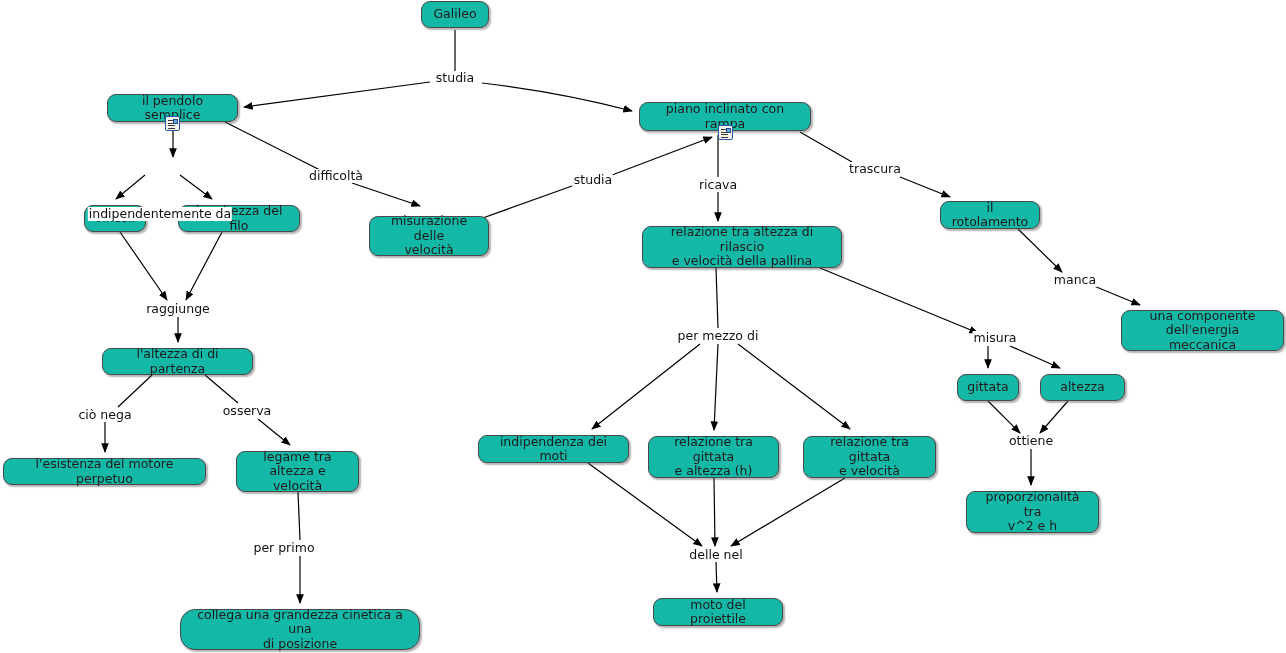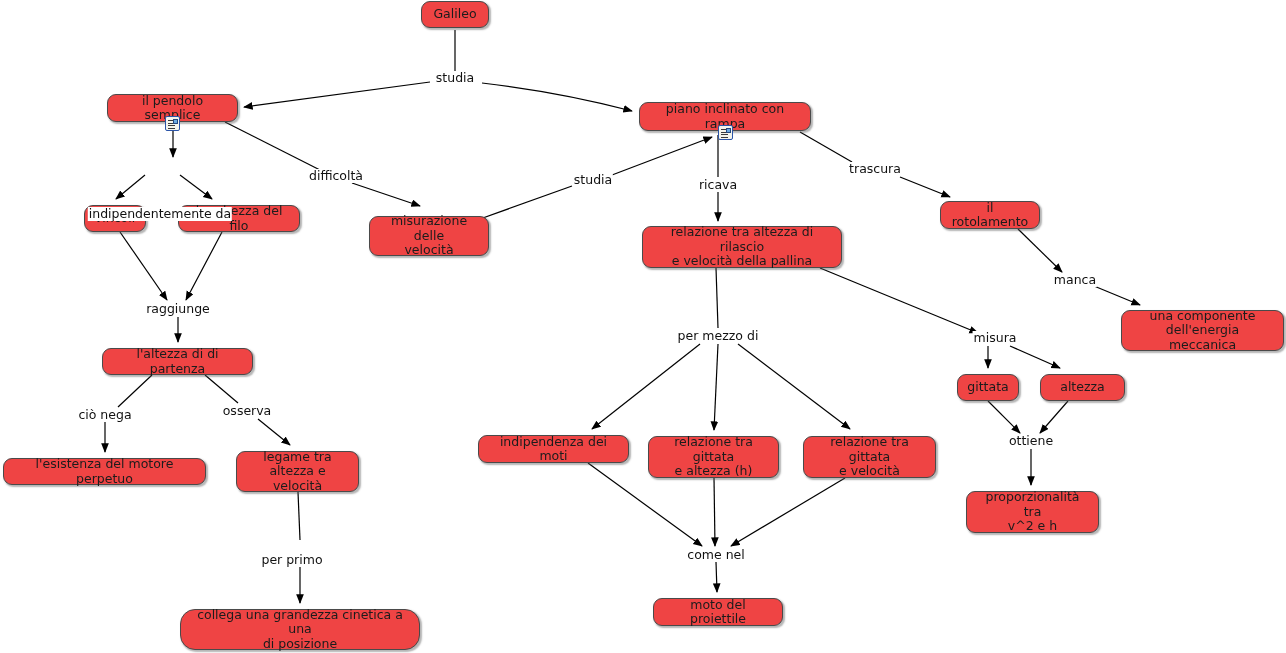--- a/index.html
+++ b/index.html
@@ -23,21 +23,21 @@
     position: absolute;
     left: 0;
     top: 0;
     width: 1286px;
     height: 653px;
     pointer-events: none;
   }
   .node {
     position: absolute;
     box-sizing: border-box;
-    background: #ef4444;
+    background: #14b8a6;
     border: 1px solid #4a4a4a;
     border-radius: 9px;
     color: #1c1c1c;
     font-size: 12.5px;
     line-height: 14.5px;
     text-align: center;
     display: flex;
     align-items: center;
     justify-content: center;
     padding: 2px 9px;
@@ -187,17 +187,17 @@
       <div class="edge-label" style="left: 593px; top: 180px;">studia</div>
       <div class="edge-label" style="left: 718px; top: 185px;">ricava</div>
       <div class="edge-label" style="left: 875px; top: 169px;">trascura</div>
       <div class="edge-label" style="left: 1075px; top: 280px;">manca</div>
       <div class="edge-label" style="left: 178px; top: 309px;">raggiunge</div>
       <div class="edge-label" style="left: 718px; top: 336px;">per mezzo di</div>
       <div class="edge-label" style="left: 995px; top: 338px;">misura</div>
       <div class="edge-label" style="left: 105px; top: 415px;">ciò nega</div>
       <div class="edge-label" style="left: 247px; top: 411px;">osserva</div>
       <div class="edge-label" style="left: 1031px; top: 441px;">ottiene</div>
-      <div class="edge-label" style="left: 716px; top: 555px;">come nel</div>
-      <div class="edge-label" style="left: 292px; top: 548px; margin-top: 12px;">per primo</div>
+      <div class="edge-label" style="left: 716px; top: 555px;">delle nel</div>
+      <div class="edge-label" style="left: 284px; top: 548px;">per primo</div>
     </div>
 
 </div>
 
 </body></html>

